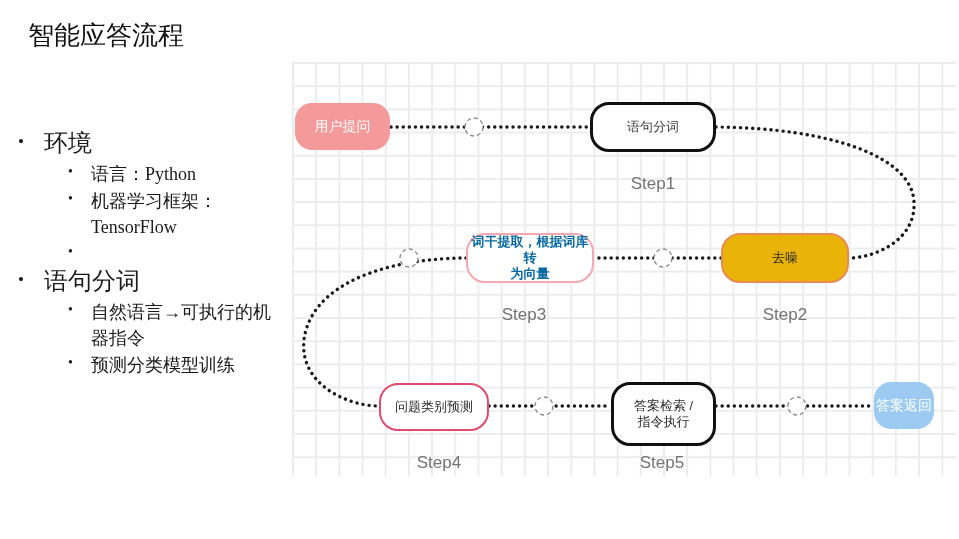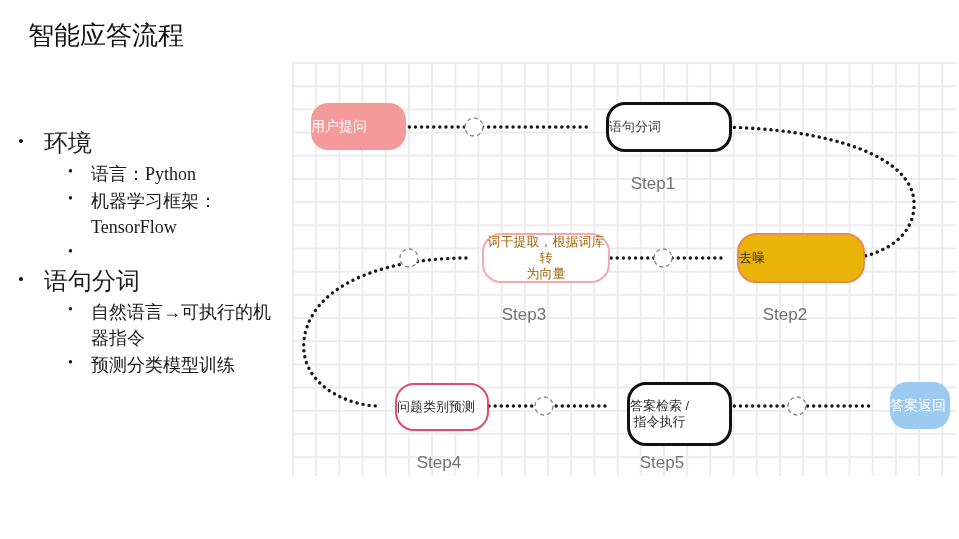--- a/index.html
+++ b/index.html
@@ -89,25 +89,24 @@
     position: absolute;
     inset: 0;
     overflow: visible;
   }
 
   .node {
     position: absolute;
     box-sizing: border-box;
     display: flex;
     align-items: center;
-    justify-content: flex-start;
+    justify-content: center;
     text-align: center;
     background: #ffffff;
     font-family: "Liberation Sans", "DejaVu Sans", sans-serif;
-    margin-left: 16px;
   }
   .node .label {
     display: block;
     line-height: 1.25;
     white-space: pre-line;
   }
 
   
   .pill {
     border-radius: 17px;
@@ -194,26 +193,26 @@
       <span class="label">用户提问</span>
     </div>
     <div class="node proc heavy" style="left: 298px; top: 40px; width: 126px; height: 50px; background: rgb(255, 255, 255); border-color: rgb(17, 17, 17); border-width: 3px; color: #404040;">
       <span class="label">语句分词</span>
     </div>
     <div class="steplabel" style="left: 361px; top: 112px; transform: translateX(-50%);">Step1</div>
     <div class="node proc thin" style="left: 429px; top: 171px; width: 128px; height: 50px; background: #eab308; border-color: rgb(232, 139, 83); border-width: 2px; color: rgb(43, 43, 43);">
       <span class="label">去噪</span>
     </div>
     <div class="steplabel" style="left: 493px; top: 243px; transform: translateX(-50%);">Step2</div>
-    <div class="node proc thin" style="left: 174px; top: 171px; width: 128px; height: 50px; background: rgb(255, 255, 255); border-color: rgb(243, 168, 178); border-width: 2px; color: #a16207;">
+    <div class="node proc thin" style="left: 174px; top: 171px; width: 128px; height: 50px; background: rgb(255, 255, 255); border-color: rgb(243, 168, 178); border-width: 2px; color: #0369a1; font-weight: bold;">
       <span class="label">词干提取，根据词库转
 为向量</span>
     </div>
     <div class="steplabel" style="left: 232px; top: 243px; transform: translateX(-50%);">Step3</div>
-    <div class="node proc thin" style="left: 87px; top: 321px; width: 94px; height: 48px; background: rgb(255, 255, 255); border-color: rgb(226, 74, 110); border-width: 2px; color: rgb(43, 43, 43);">
+    <div class="node proc thin" style="left: 87px; top: 321px; width: 110px; height: 48px; background: rgb(255, 255, 255); border-color: rgb(226, 74, 110); border-width: 2px; color: rgb(43, 43, 43);">
       <span class="label">问题类别预测</span>
     </div>
     <div class="steplabel" style="left: 147px; top: 391px; transform: translateX(-50%);">Step4</div>
     <div class="node proc heavy" style="left: 319px; top: 320px; width: 105px; height: 64px; background: rgb(255, 255, 255); border-color: rgb(17, 17, 17); border-width: 3px; color: rgb(43, 43, 43);">
       <span class="label">答案检索 /
 指令执行</span>
     </div>
     <div class="steplabel" style="left: 370px; top: 391px; transform: translateX(-50%);">Step5</div>
     <div class="node pill end" style="left: 582px; top: 320px; width: 60px; height: 47px; background: rgb(157, 202, 240); color: rgb(255, 255, 255);">
       <span class="label">答案返回</span>

